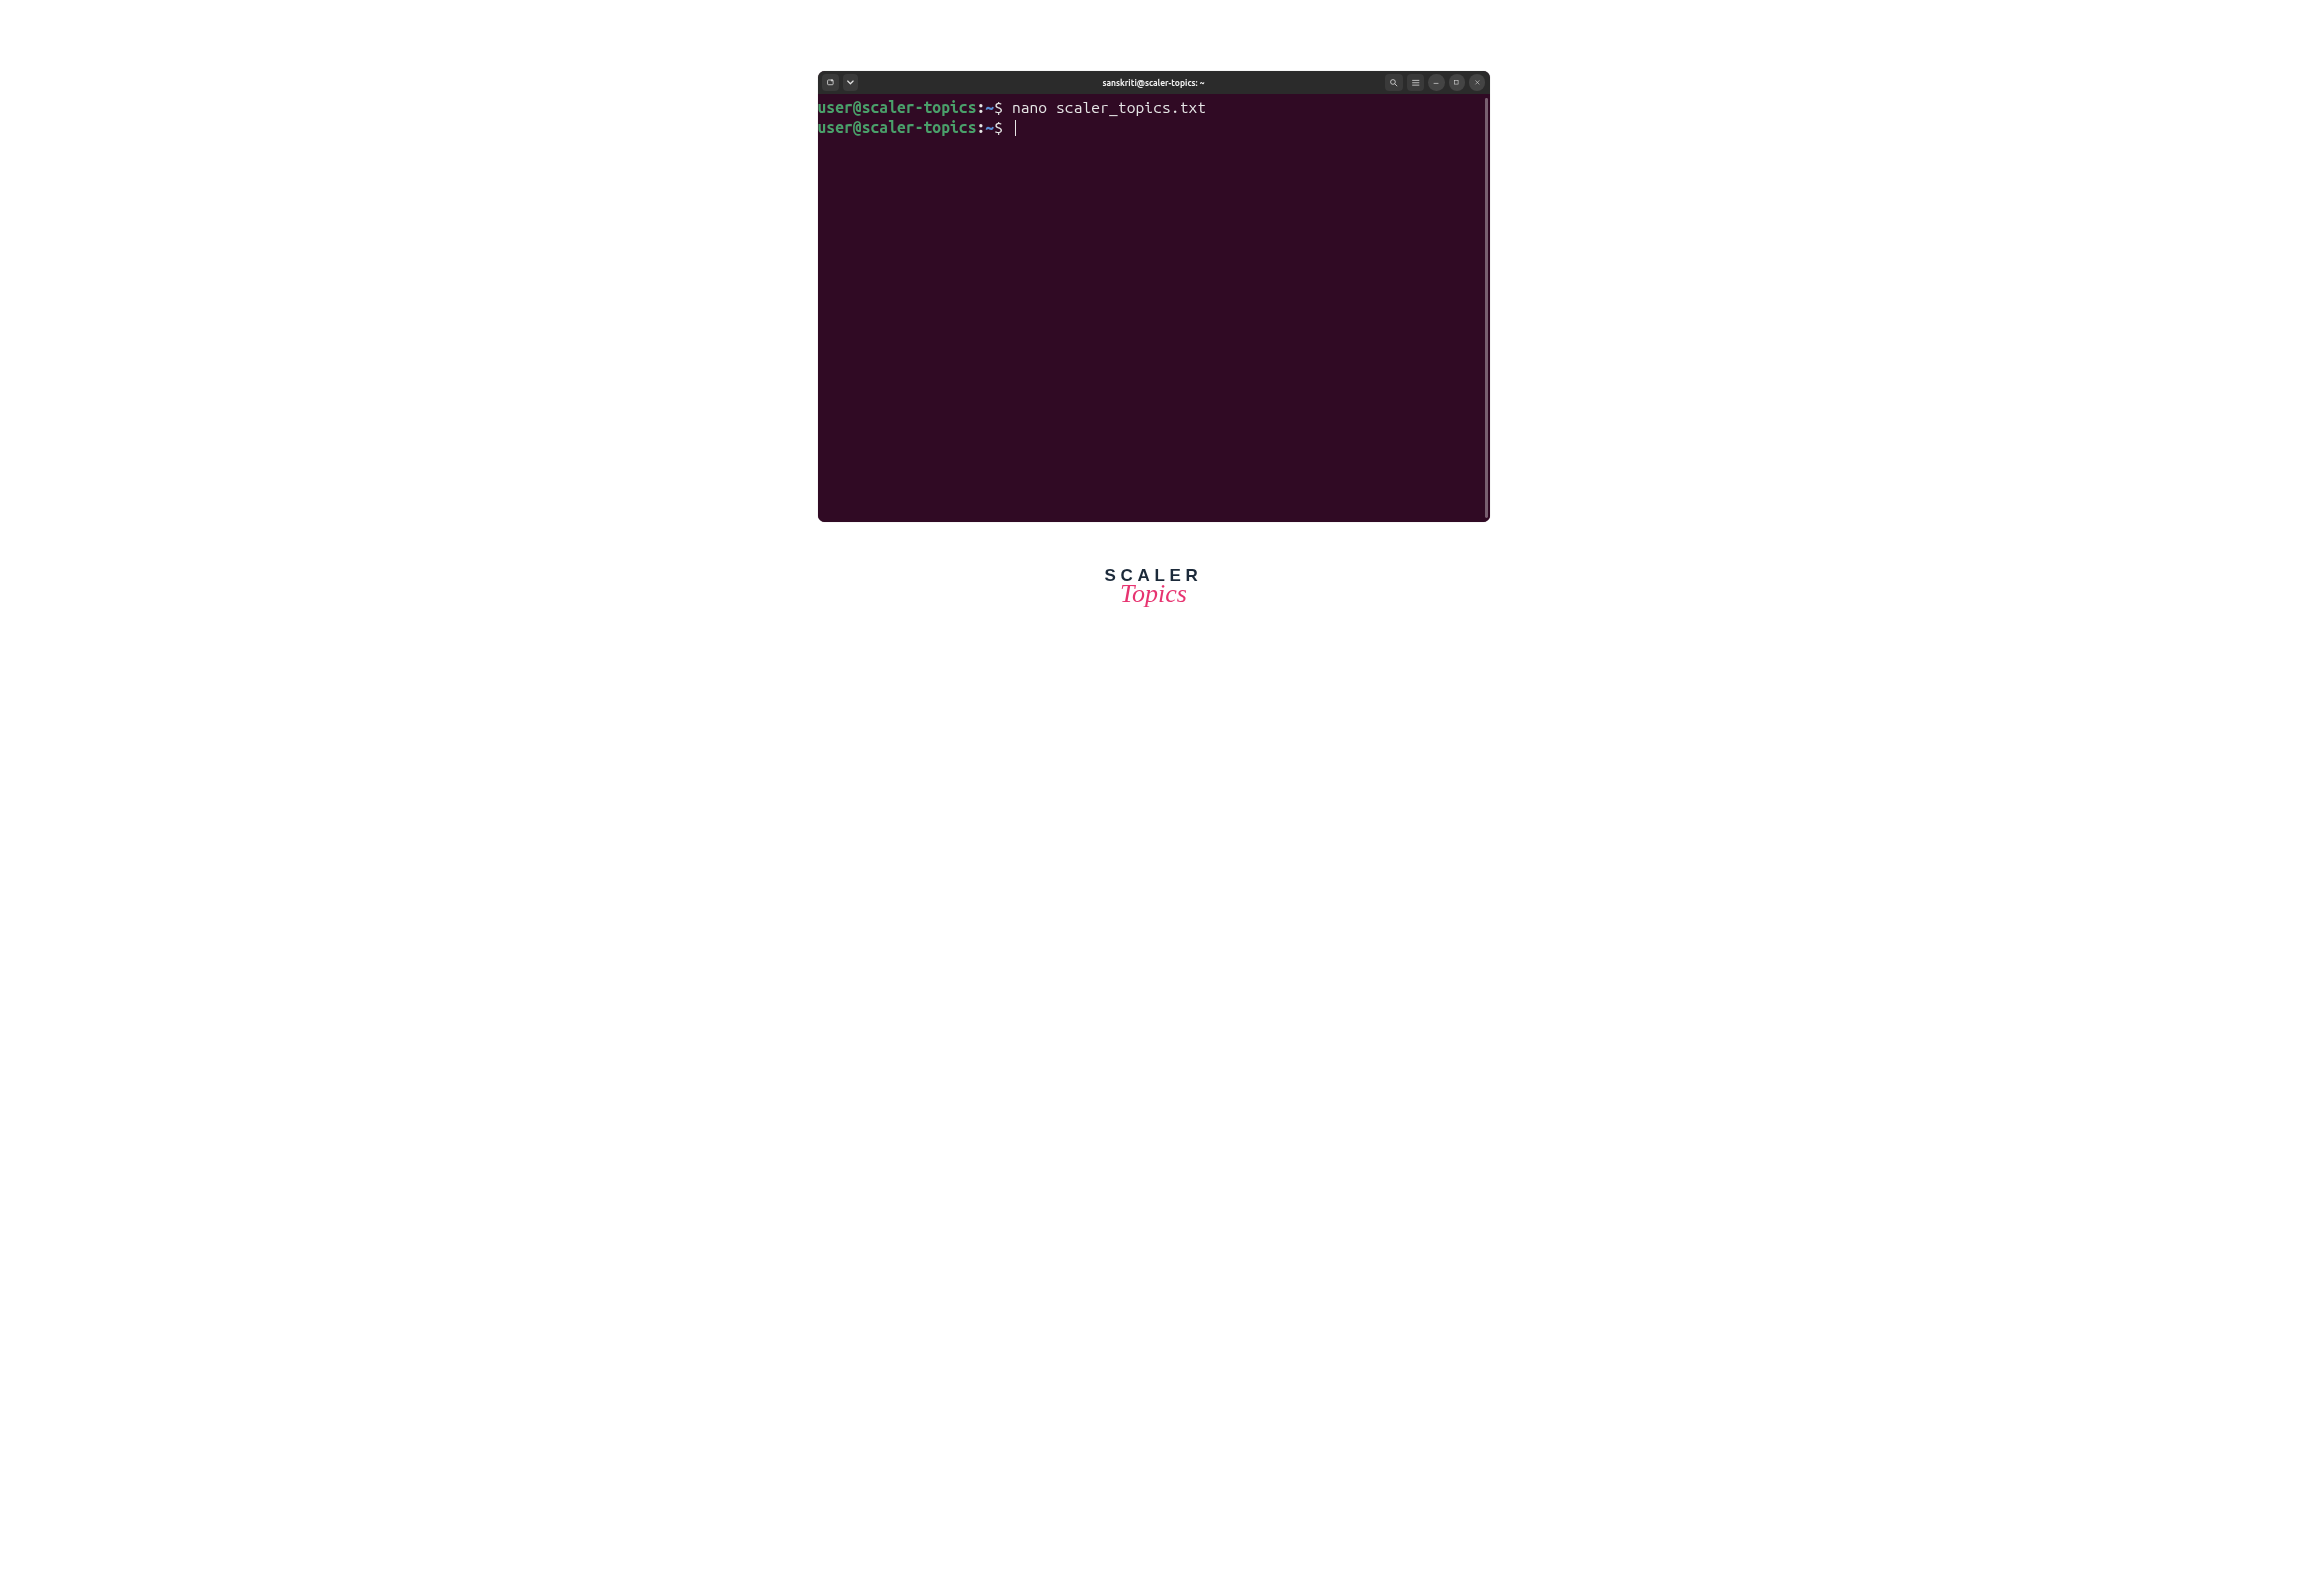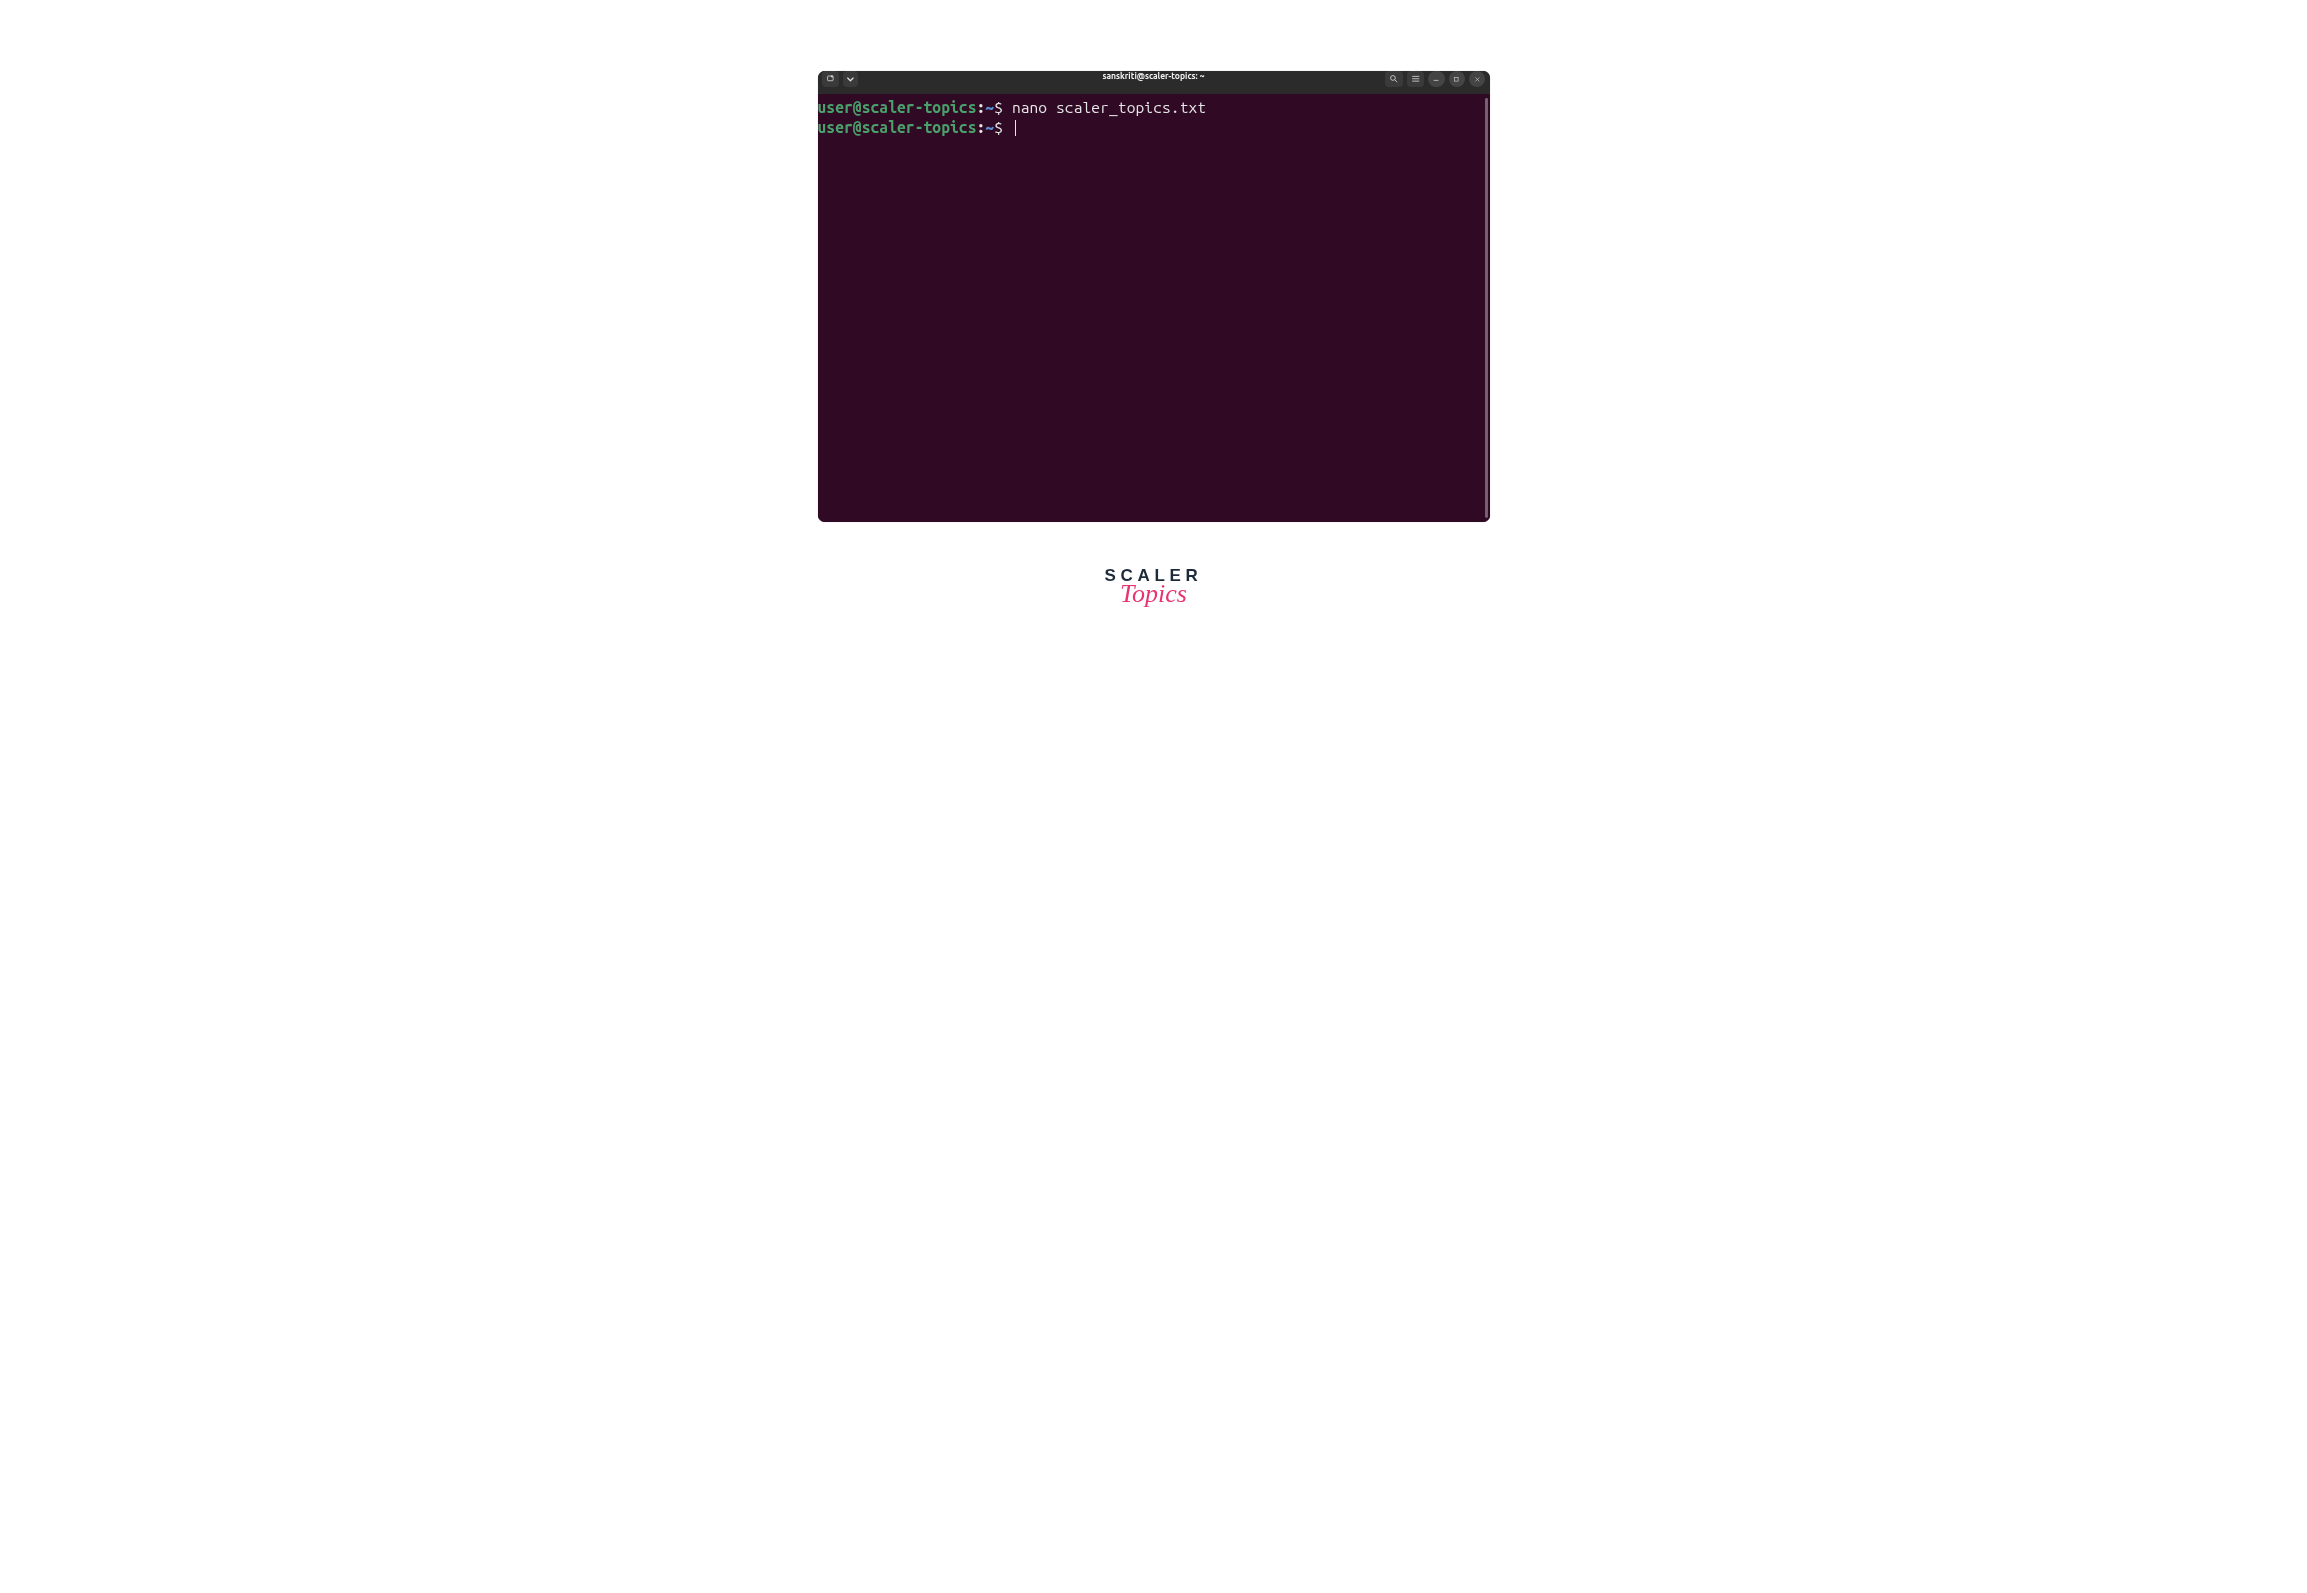--- a/index.html
+++ b/index.html
@@ -16,21 +16,21 @@
     width: 672px;
     border-radius: 6.8px;
     overflow: hidden;
     box-shadow: 0 0 0 0.7px rgba(0,0,0,0.05);
     background: #300a24;
   }
   .titlebar {
     height: 23px;
     background: #2b2b2b;
     display: flex;
-    align-items: flex-start;
+    align-items: center;
     padding: 0 4.1px;
     position: relative;
   }
   .titlebar-left {
     display: flex;
     align-items: center;
     gap: 4.1px;
   }
   .tb-btn {
     background: #3a3a3a;

